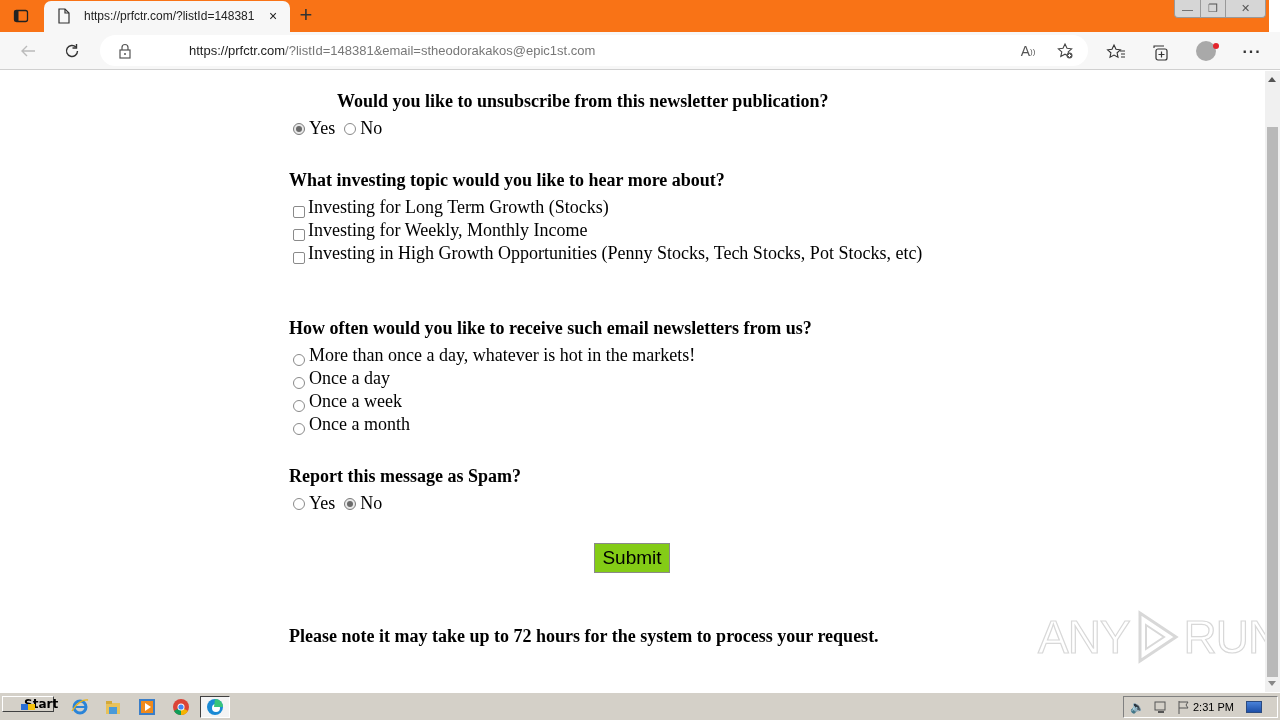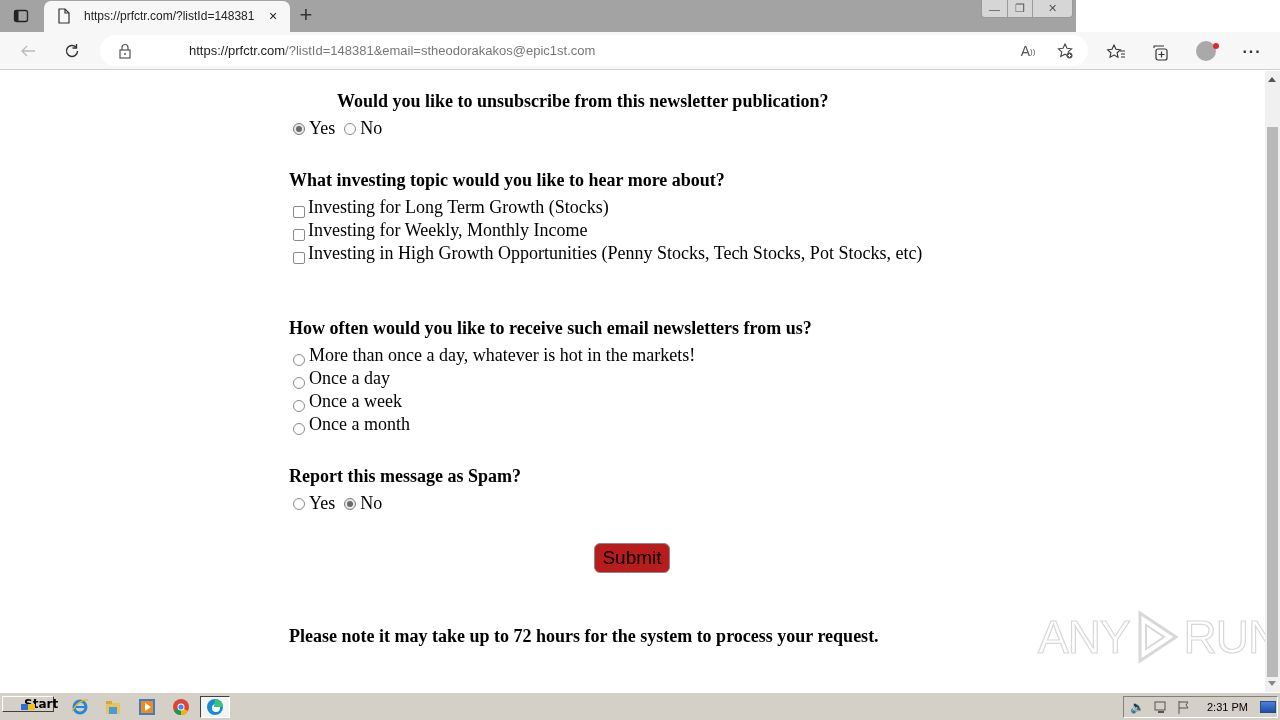--- a/index.html
+++ b/index.html
@@ -1,19 +1,19 @@
 <!DOCTYPE html>
 <html><head>
 <meta charset="utf-8">
 <style>
   * { box-sizing: border-box; margin: 0; padding: 0; }
   html, body { width: 1280px; height: 720px; overflow: hidden; background: #fff; font-family: "Liberation Sans", sans-serif; }
 
   
-  .tabbar { position: absolute; left: 0; top: 0; width: 1076px; height: 32px; background: #a3a3a3; padding-left: 36px; }
+  .tabbar { position: absolute; left: 0; top: 0; width: 1269px; height: 32px; background: #f97316; padding-left: 36px; }
   .tab-actions { position: absolute; left: 12px; top: 7px; width: 18px; height: 18px; }
   .tab-actions svg { display: block; }
   .tab { position: absolute; left: 44px; top: 1px; width: 246px; height: 31px; background: #f7f7f7; border-radius: 7px 7px 0 0; }
   .tab .page-icon { position: absolute; left: 14px; top: 7px; }
   .tab .tab-title { position: absolute; left: 40px; top: 8px; width: 176px; font-size: 12px; color: #222; white-space: nowrap; overflow: hidden; }
   .tab .tab-close { position: absolute; left: 220px; top: 6px; width: 18px; height: 18px; font-size: 14px; line-height: 18px; text-align: center; color: #222; }
   .new-tab { position: absolute; left: 294px; top: 4px; width: 24px; height: 24px; font-size: 22px; line-height: 22px; text-align: center; color: #333; font-weight: 300; }
   .win-controls { position: absolute; right: 3px; top: 0; height: 18px; display: flex; border: 1px solid #999; border-top: none; border-radius: 0 0 4px 4px; background: #d6d6d6; }
   .win-controls div { width: 25px; height: 17px; border-left: 1px solid #999; display: flex; align-items: center; justify-content: center; font-size: 11px; color: #555; }
   .win-controls div:first-child { border-left: none; }
@@ -33,41 +33,41 @@
   
   .page { position: absolute; left: 0; top: 71px; width: 1265px; height: 621px; background: #fff; font-family: "Liberation Serif", serif; color: #000; }
   .q { position: absolute; left: 289px; font-weight: bold; font-size: 18px; white-space: nowrap; }
   .opt { position: absolute; left: 293px; font-size: 18px; white-space: nowrap; display: flex; align-items: flex-end; }
   .radio { width: 12px; height: 12px; border: 1px solid #8a8a8a; border-radius: 50%; background: #fff; margin-right: 4px; position: relative; flex: none; }
   .radio.checked::after { content: ""; position: absolute; left: 2px; top: 2px; width: 6px; height: 6px; border-radius: 50%; background: #6a6a6a; }
   .radio.checked { border-color: #7a7a7a; background: #e8e8e8; }
   .checkbox { width: 12px; height: 12px; border: 1px solid #8a8a8a; border-radius: 2px; background: #fff; margin-right: 3px; flex: none; }
   .inline-opt { display: inline-flex; align-items: center; margin-right: 9px; }
 
-  .submit { position: absolute; left: 594px; top: 472px; width: 76px; height: 30px; border: 1px solid #8a8a8a; border-radius: 6px; background: #b91c1c; font-family: "Liberation Sans", sans-serif; font-size: 19px; color: #000; display: flex; align-items: center; justify-content: center; }
+  .submit { position: absolute; left: 594px; top: 472px; width: 76px; height: 30px; border: 1px solid #8a8a8a; border-radius: 0; background: #84cc16; font-family: "Liberation Sans", sans-serif; font-size: 19px; color: #000; display: flex; align-items: center; justify-content: center; }
   .note { position: absolute; left: 289px; font-weight: bold; font-size: 18px; white-space: nowrap; }
 
   .watermark { position: absolute; left: 1038px; top: 538px; font-family: "Liberation Sans", sans-serif; font-size: 46px; color: transparent; -webkit-text-stroke: 1.2px #d8d8d8; letter-spacing: -1px; display: flex; align-items: center; }
   .watermark .play { margin: 0 4px; }
 
   .scrollbar { position: absolute; left: 1265px; top: 71px; width: 15px; height: 621px; background: #f0f0f0; }
   .scrollbar .up { position: absolute; left: 3px; top: 6px; width: 0; height: 0; border-left: 4px solid transparent; border-right: 4px solid transparent; border-bottom: 5px solid #555; }
   .scrollbar .down { position: absolute; left: 3px; bottom: 6px; width: 0; height: 0; border-left: 4px solid transparent; border-right: 4px solid transparent; border-top: 5px solid #888; }
   .scrollbar .thumb { position: absolute; left: 2px; top: 56px; width: 11px; height: 550px; background: #b9b9b9; }
 
   
   .taskbar { position: absolute; left: 0; top: 692px; width: 1280px; height: 28px; background: #d4d0c8; border-top: 1px solid #fff; }
   .start { position: absolute; left: 2px; top: 3px; width: 52px; height: 16px; border: 1px solid #fff; border-right-color: #404040; border-bottom-color: #404040; background: #d4d0c8; font-family: "DejaVu Sans", sans-serif; font-weight: bold; font-size: 12px; display: flex; align-items: center; padding-left: 18px; }
   .start .flag { width: 14px; height: 12px; margin-right: 3px; background: linear-gradient(90deg, #e84a1f 50%, #3fa53a 50%); position: relative; }
   .start .flag::after { content: ""; position: absolute; left: 0; top: 6px; width: 14px; height: 6px; background: linear-gradient(90deg, #2a6fd6 50%, #f4c20d 50%); }
   .tb-app { position: absolute; top: 4px; width: 22px; height: 20px; display: flex; align-items: center; justify-content: center; }
   .tb-app.active { border: 1px solid #404040; border-right-color: #fff; border-bottom-color: #fff; background: #f4f4f4; width: 30px; height: 22px; top: 3px; }
   .tray { position: absolute; left: 1123px; top: 3px; width: 155px; height: 22px; border: 1px solid #808080; border-right-color: #fff; border-bottom-color: #fff; display: flex; align-items: center; font-size: 11px; color: #000; font-family: "Liberation Sans", sans-serif; }
   .tray .ti { width: 18px; height: 16px; margin-left: 5px; display: flex; align-items: center; justify-content: center; color: #555; font-size: 12px; }
-  .tray .clock { margin-left: 14px; }
+  .tray .clock { }
   .tray .desk { width: 16px; height: 12px; margin-left: 12px; background: linear-gradient(#4a82d9, #1d4fa8); border: 1px solid #2a4a80; }
 </style>
 </head>
 <body>
 
 <div class="tabbar">
   <div class="tab-actions">
     <svg width="18" height="18" viewBox="0 0 18 18">
         <rect x="2.5" y="3.5" width="13" height="11" rx="2" fill="none" stroke="#222" stroke-width="1.3"></rect>
         <rect x="2.5" y="3.5" width="4" height="11" fill="#222"></rect>

